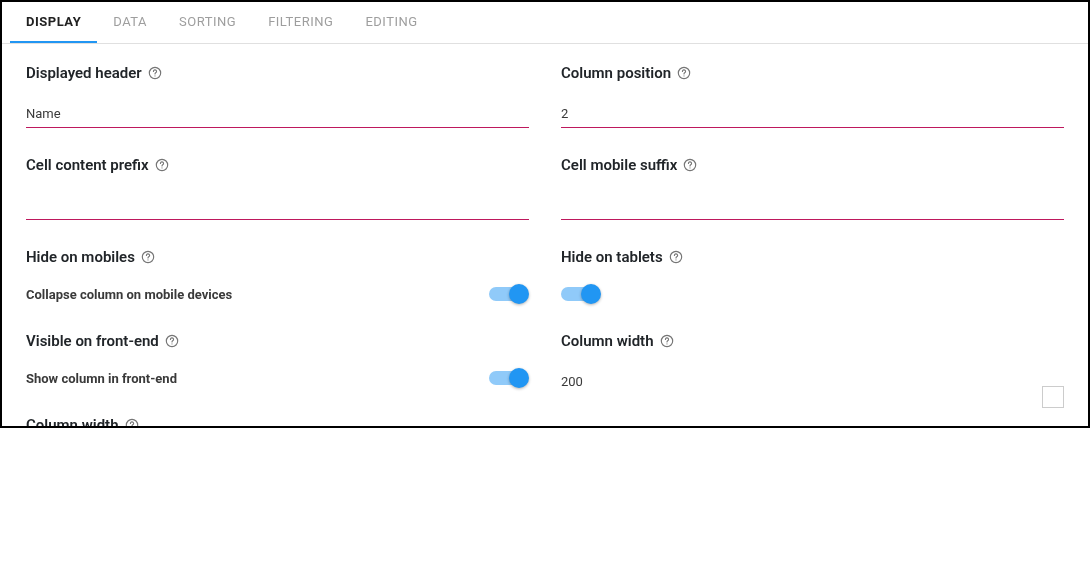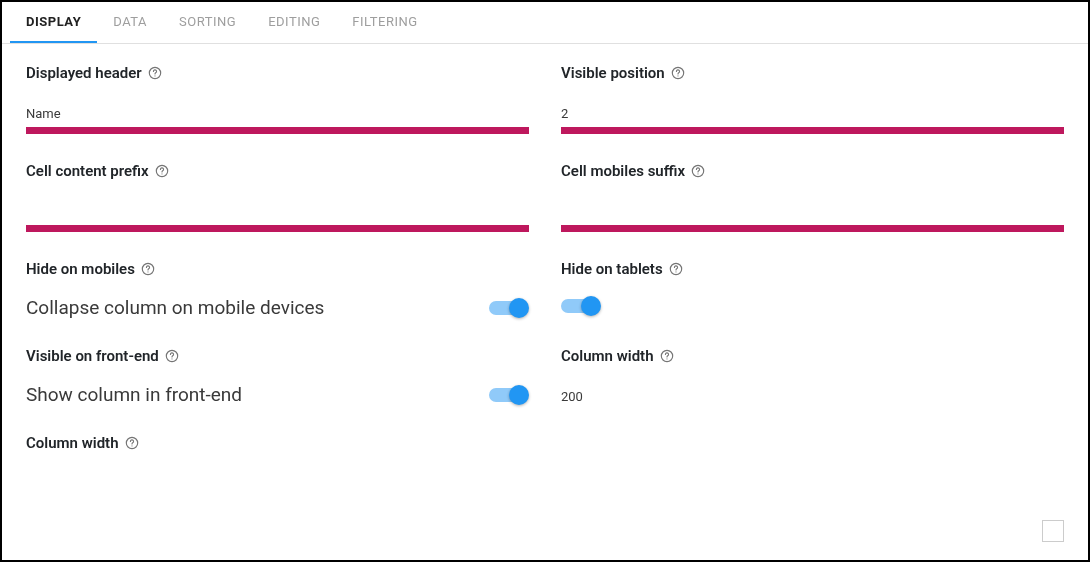--- a/index.html
+++ b/index.html
@@ -5,21 +5,21 @@
   * { box-sizing: border-box; margin: 0; padding: 0; }
   body {
     font-family: Roboto, "Helvetica Neue", Arial, sans-serif;
     background: #fff;
     color: #212529;
     font-size: 14px;
   }
   .panel {
     border: 2px solid #000;
     width: 1090px;
-    height: 562px;
+    height: 428px;
     overflow: hidden;
     position: relative;
   }
   .tabs {
     display: flex;
     border-bottom: 1px solid #e0e0e0;
     padding: 0 8px;
   }
   .tab {
     padding: 12px 16px;
@@ -59,36 +59,36 @@
     height: 14px;
     display: inline-flex;
     align-items: center;
     justify-content: center;
     color: #757575;
   }
   .help-icon svg { width: 14px; height: 14px; }
   .text-input {
     width: 100%;
     border: none;
-    border-bottom: 7px solid #be185d;
+    border-bottom: 1px solid #be185d;
     padding: 6px 0 6px 0;
     font-size: 13px;
     font-family: inherit;
     color: #3a3a3a;
     background: transparent;
     outline: none;
   }
   .toggle-row {
     display: flex;
     align-items: center;
     justify-content: space-between;
   }
   .toggle-desc {
-    font-size: 19px;
-    font-weight: 400;
+    font-size: 13px;
+    font-weight: 700;
     color: #3a3a3a;
   }
   .switch {
     position: relative;
     width: 40px;
     height: 20px;
     cursor: pointer;
   }
   .switch-track {
     position: absolute;
@@ -122,43 +122,43 @@
 </style>
 </head>
 <body>
 
 <div class="panel">
 
   <div class="tabs">
     <div class="tab active">DISPLAY</div>
     <div class="tab">DATA</div>
     <div class="tab">SORTING</div>
+    <div class="tab">FILTERING</div>
     <div class="tab">EDITING</div>
-    <div class="tab">FILTERING</div>
   </div>
 
   <div class="content">
 
     <div class="field">
       <div class="field-label">
         <span>Displayed header</span>
         <span class="help-icon">
           <svg viewBox="0 0 16 16" fill="none" stroke="currentColor" stroke-width="1.3">
               <circle cx="8" cy="8" r="6.5"></circle>
               <path d="M6.2 6.2a1.8 1.8 0 1 1 2.6 1.6c-.6.4-.8.7-.8 1.4" stroke-linecap="round"></path>
               <circle cx="8" cy="11.3" r="0.6" fill="currentColor" stroke="none"></circle>
             </svg>
         </span>
       </div>
       <input type="text" class="text-input" value="Name" style="">
     </div>
 
     <div class="field">
       <div class="field-label">
-        <span>Visible position</span>
+        <span>Column position</span>
         <span class="help-icon">
           <svg viewBox="0 0 16 16" fill="none" stroke="currentColor" stroke-width="1.3">
               <circle cx="8" cy="8" r="6.5"></circle>
               <path d="M6.2 6.2a1.8 1.8 0 1 1 2.6 1.6c-.6.4-.8.7-.8 1.4" stroke-linecap="round"></path>
               <circle cx="8" cy="11.3" r="0.6" fill="currentColor" stroke="none"></circle>
             </svg>
         </span>
       </div>
       <input type="text" class="text-input" value="2" style="">
     </div>
@@ -172,21 +172,21 @@
               <path d="M6.2 6.2a1.8 1.8 0 1 1 2.6 1.6c-.6.4-.8.7-.8 1.4" stroke-linecap="round"></path>
               <circle cx="8" cy="11.3" r="0.6" fill="currentColor" stroke="none"></circle>
             </svg>
         </span>
       </div>
       <input type="text" class="text-input" value="" style="">
     </div>
 
     <div class="field">
       <div class="field-label">
-        <span>Cell mobiles suffix</span>
+        <span>Cell mobile suffix</span>
         <span class="help-icon">
           <svg viewBox="0 0 16 16" fill="none" stroke="currentColor" stroke-width="1.3">
               <circle cx="8" cy="8" r="6.5"></circle>
               <path d="M6.2 6.2a1.8 1.8 0 1 1 2.6 1.6c-.6.4-.8.7-.8 1.4" stroke-linecap="round"></path>
               <circle cx="8" cy="11.3" r="0.6" fill="currentColor" stroke="none"></circle>
             </svg>
         </span>
       </div>
       <input type="text" class="text-input" value="" style="">
     </div>

